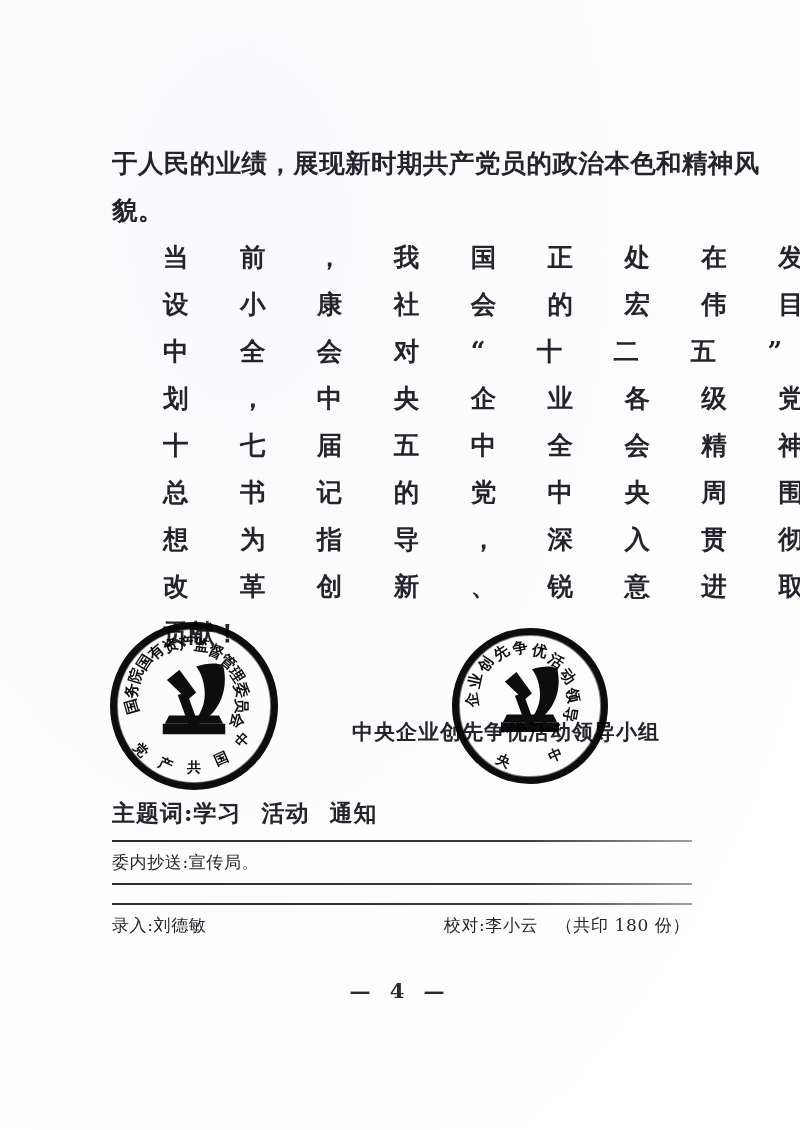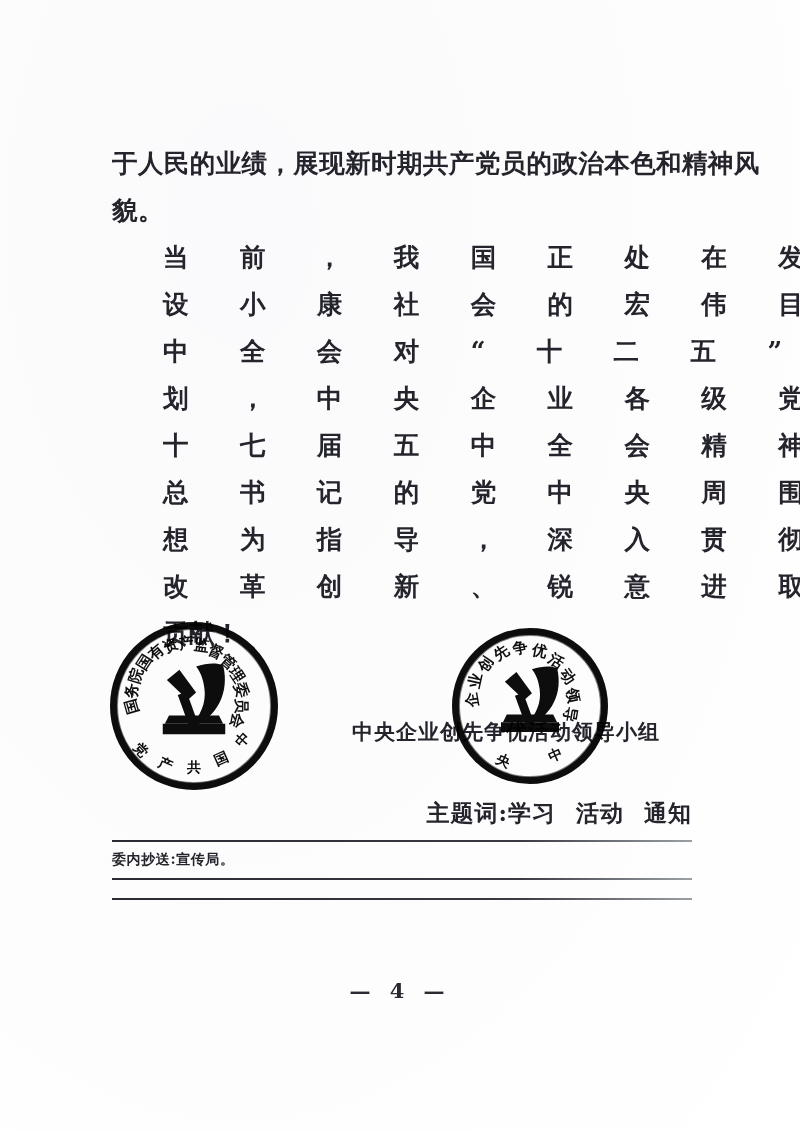--- a/index.html
+++ b/index.html
@@ -130,34 +130,33 @@
     z-index: 2;
     color: #24242c;
     font-family: "DejaVu Serif", "Liberation Serif", serif;
   }
   .kw-line {
     font-size: 23px;
     font-weight: 800;
     letter-spacing: 1px;
     white-space: nowrap;
     margin-bottom: 11px;
-    text-align: right;
   }
   .kw-line .kw-sep { display: inline-block; width: 20px; }
   .rule {
     height: 2px;
     background: linear-gradient(to right, #2b2b33 0%, #3a3a42 70%, #9aa0a4 100%);
     width: 100%;
   }
   .frow {
     display: flex;
     justify-content: space-between;
     align-items: baseline;
-    font-size: 14px;
-    font-weight: 700;
+    font-size: 17px;
+    font-weight: 400;
     letter-spacing: .6px;
     padding: 9px 0 9px 0;
     white-space: nowrap;
   }
   .frow.single { justify-content: flex-start; }
   .frow .right-cell { padding-right: 2px; }
 
   .page-no {
     position: absolute;
     left: 0;
@@ -382,17 +381,21 @@
       <span>委内抄送:宣传局。</span>
     </div>
 
     <div class="rule"></div>
 
     <div class="frow">
     </div>
 
     <div class="rule"></div>
 
+    <div class="frow">
+      <span>录入:刘德敏</span>
+      <span class="right-cell">校对:李小云　（共印 180 份）</span>
+    </div>
   </div>
 
   <div class="page-no">— 4 —</div>
 
 </div>
 
 </body></html>

